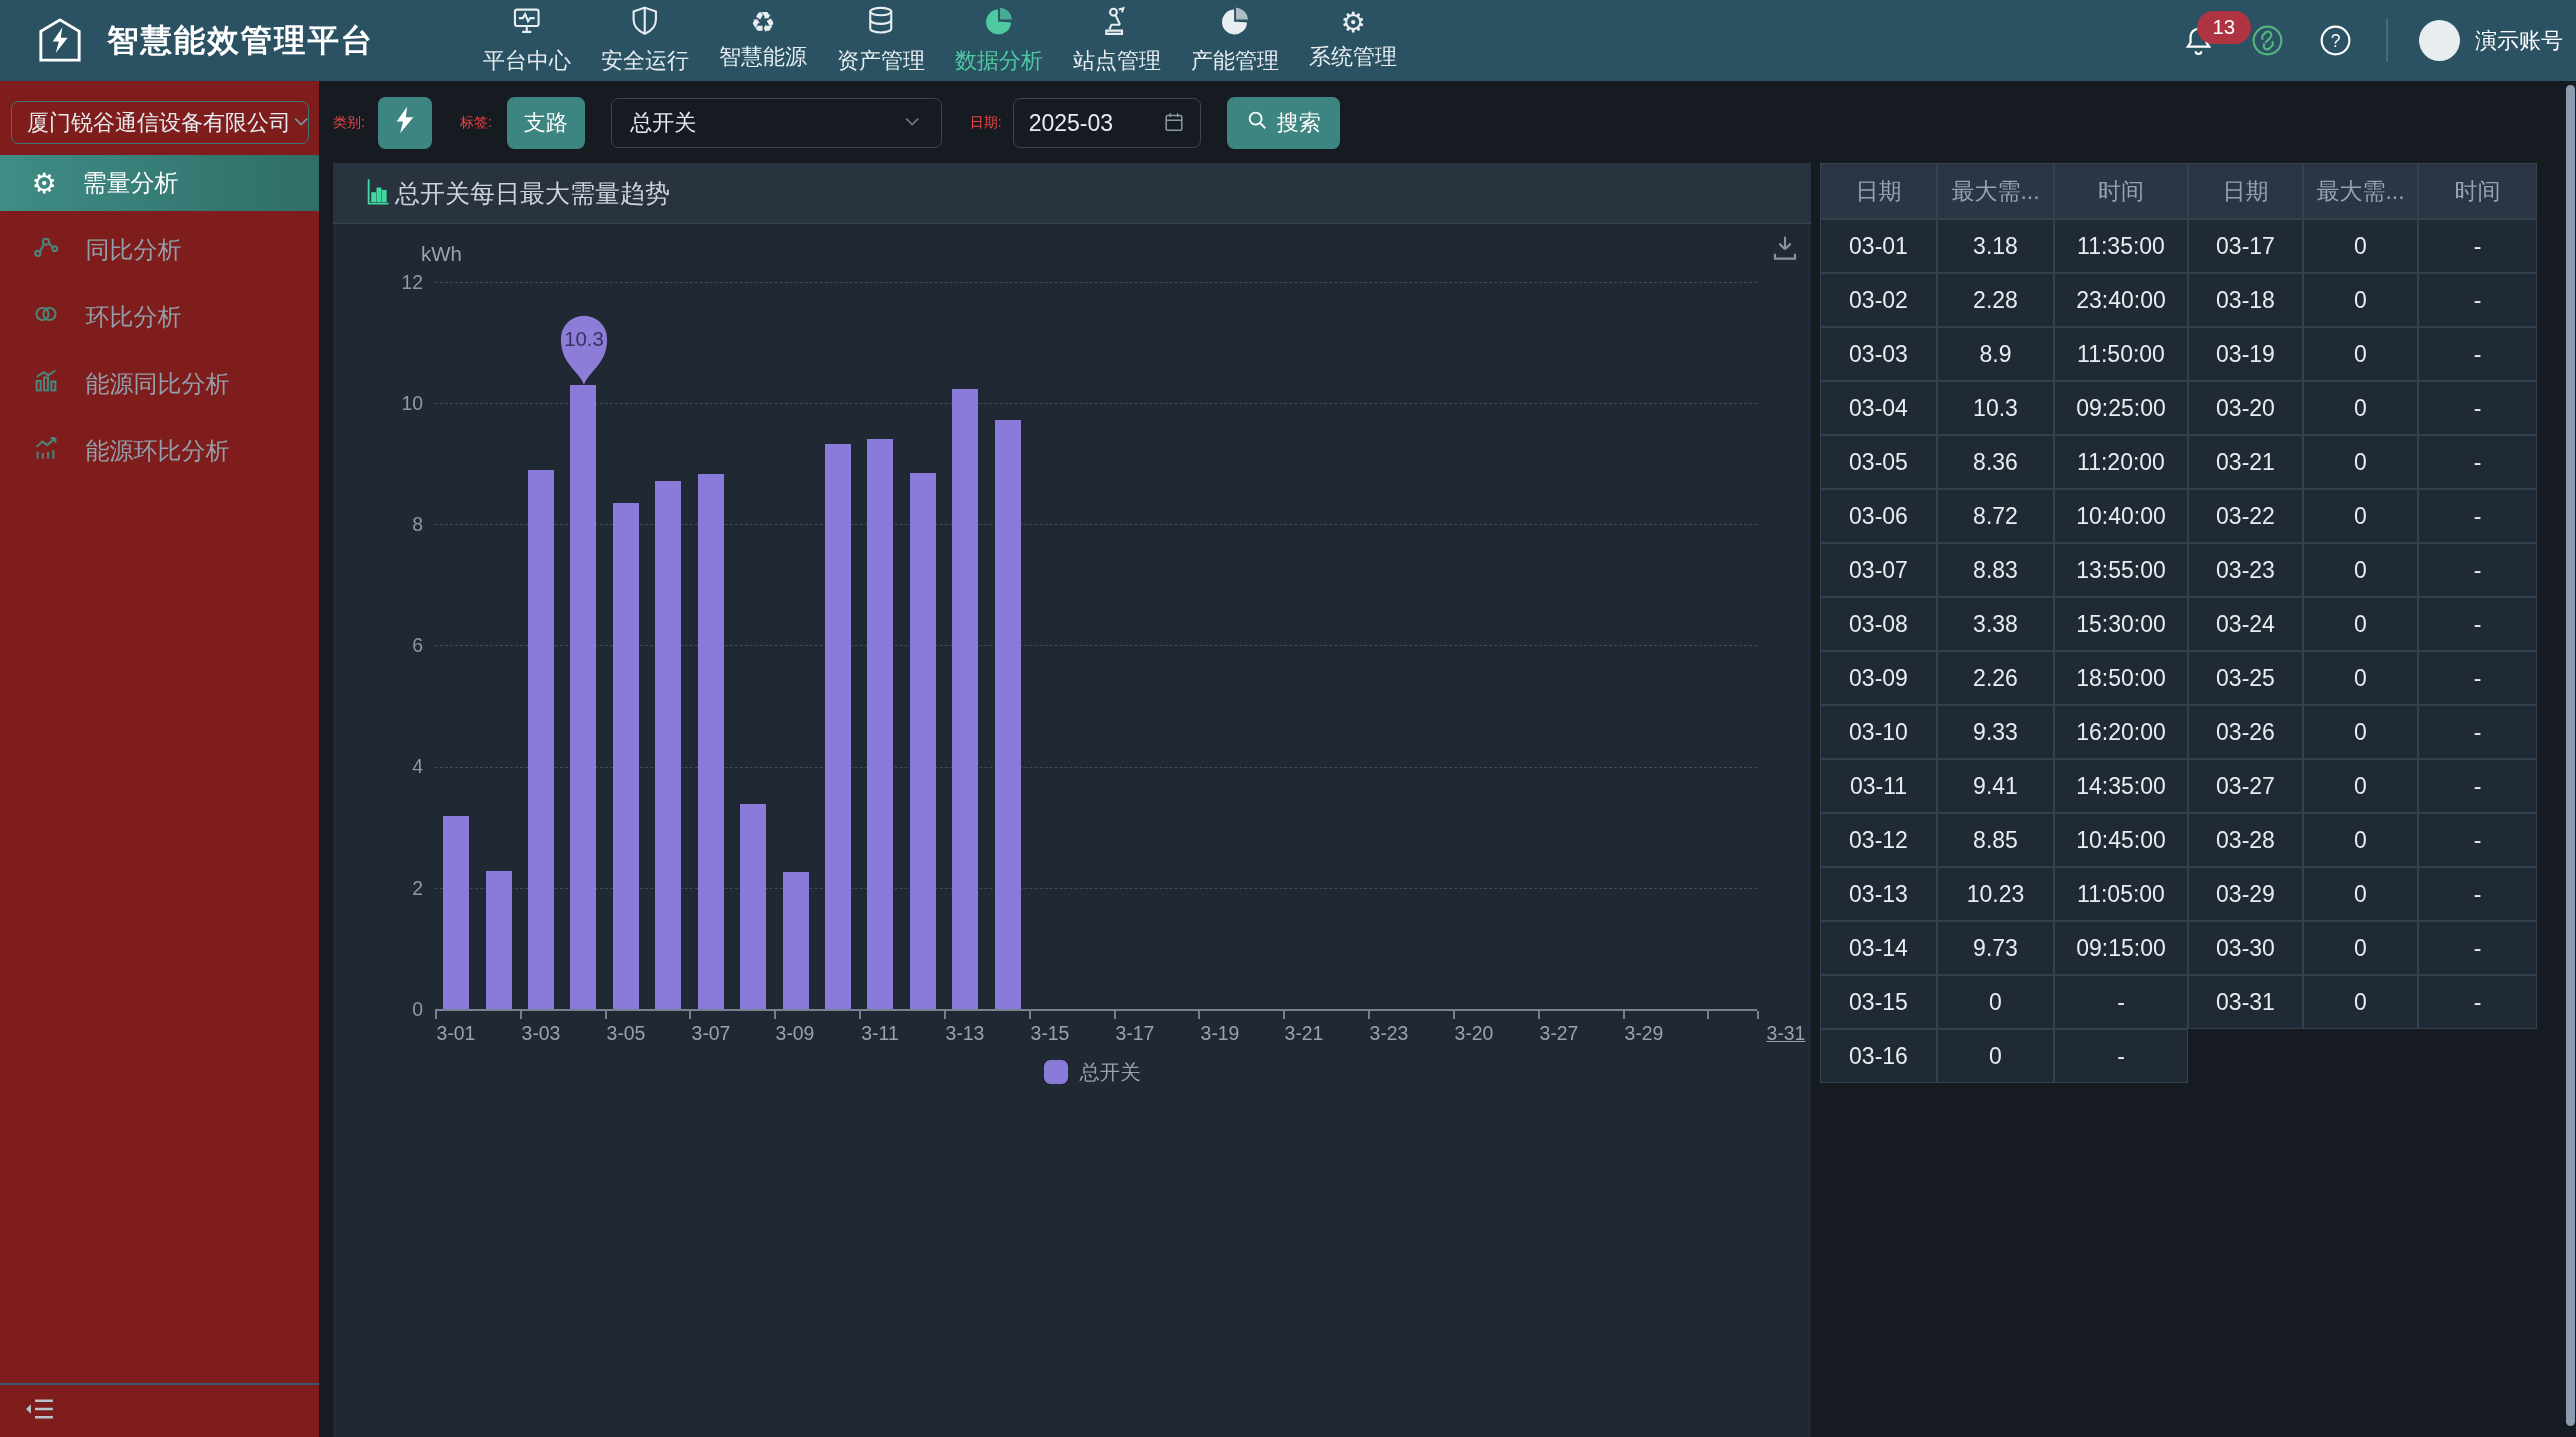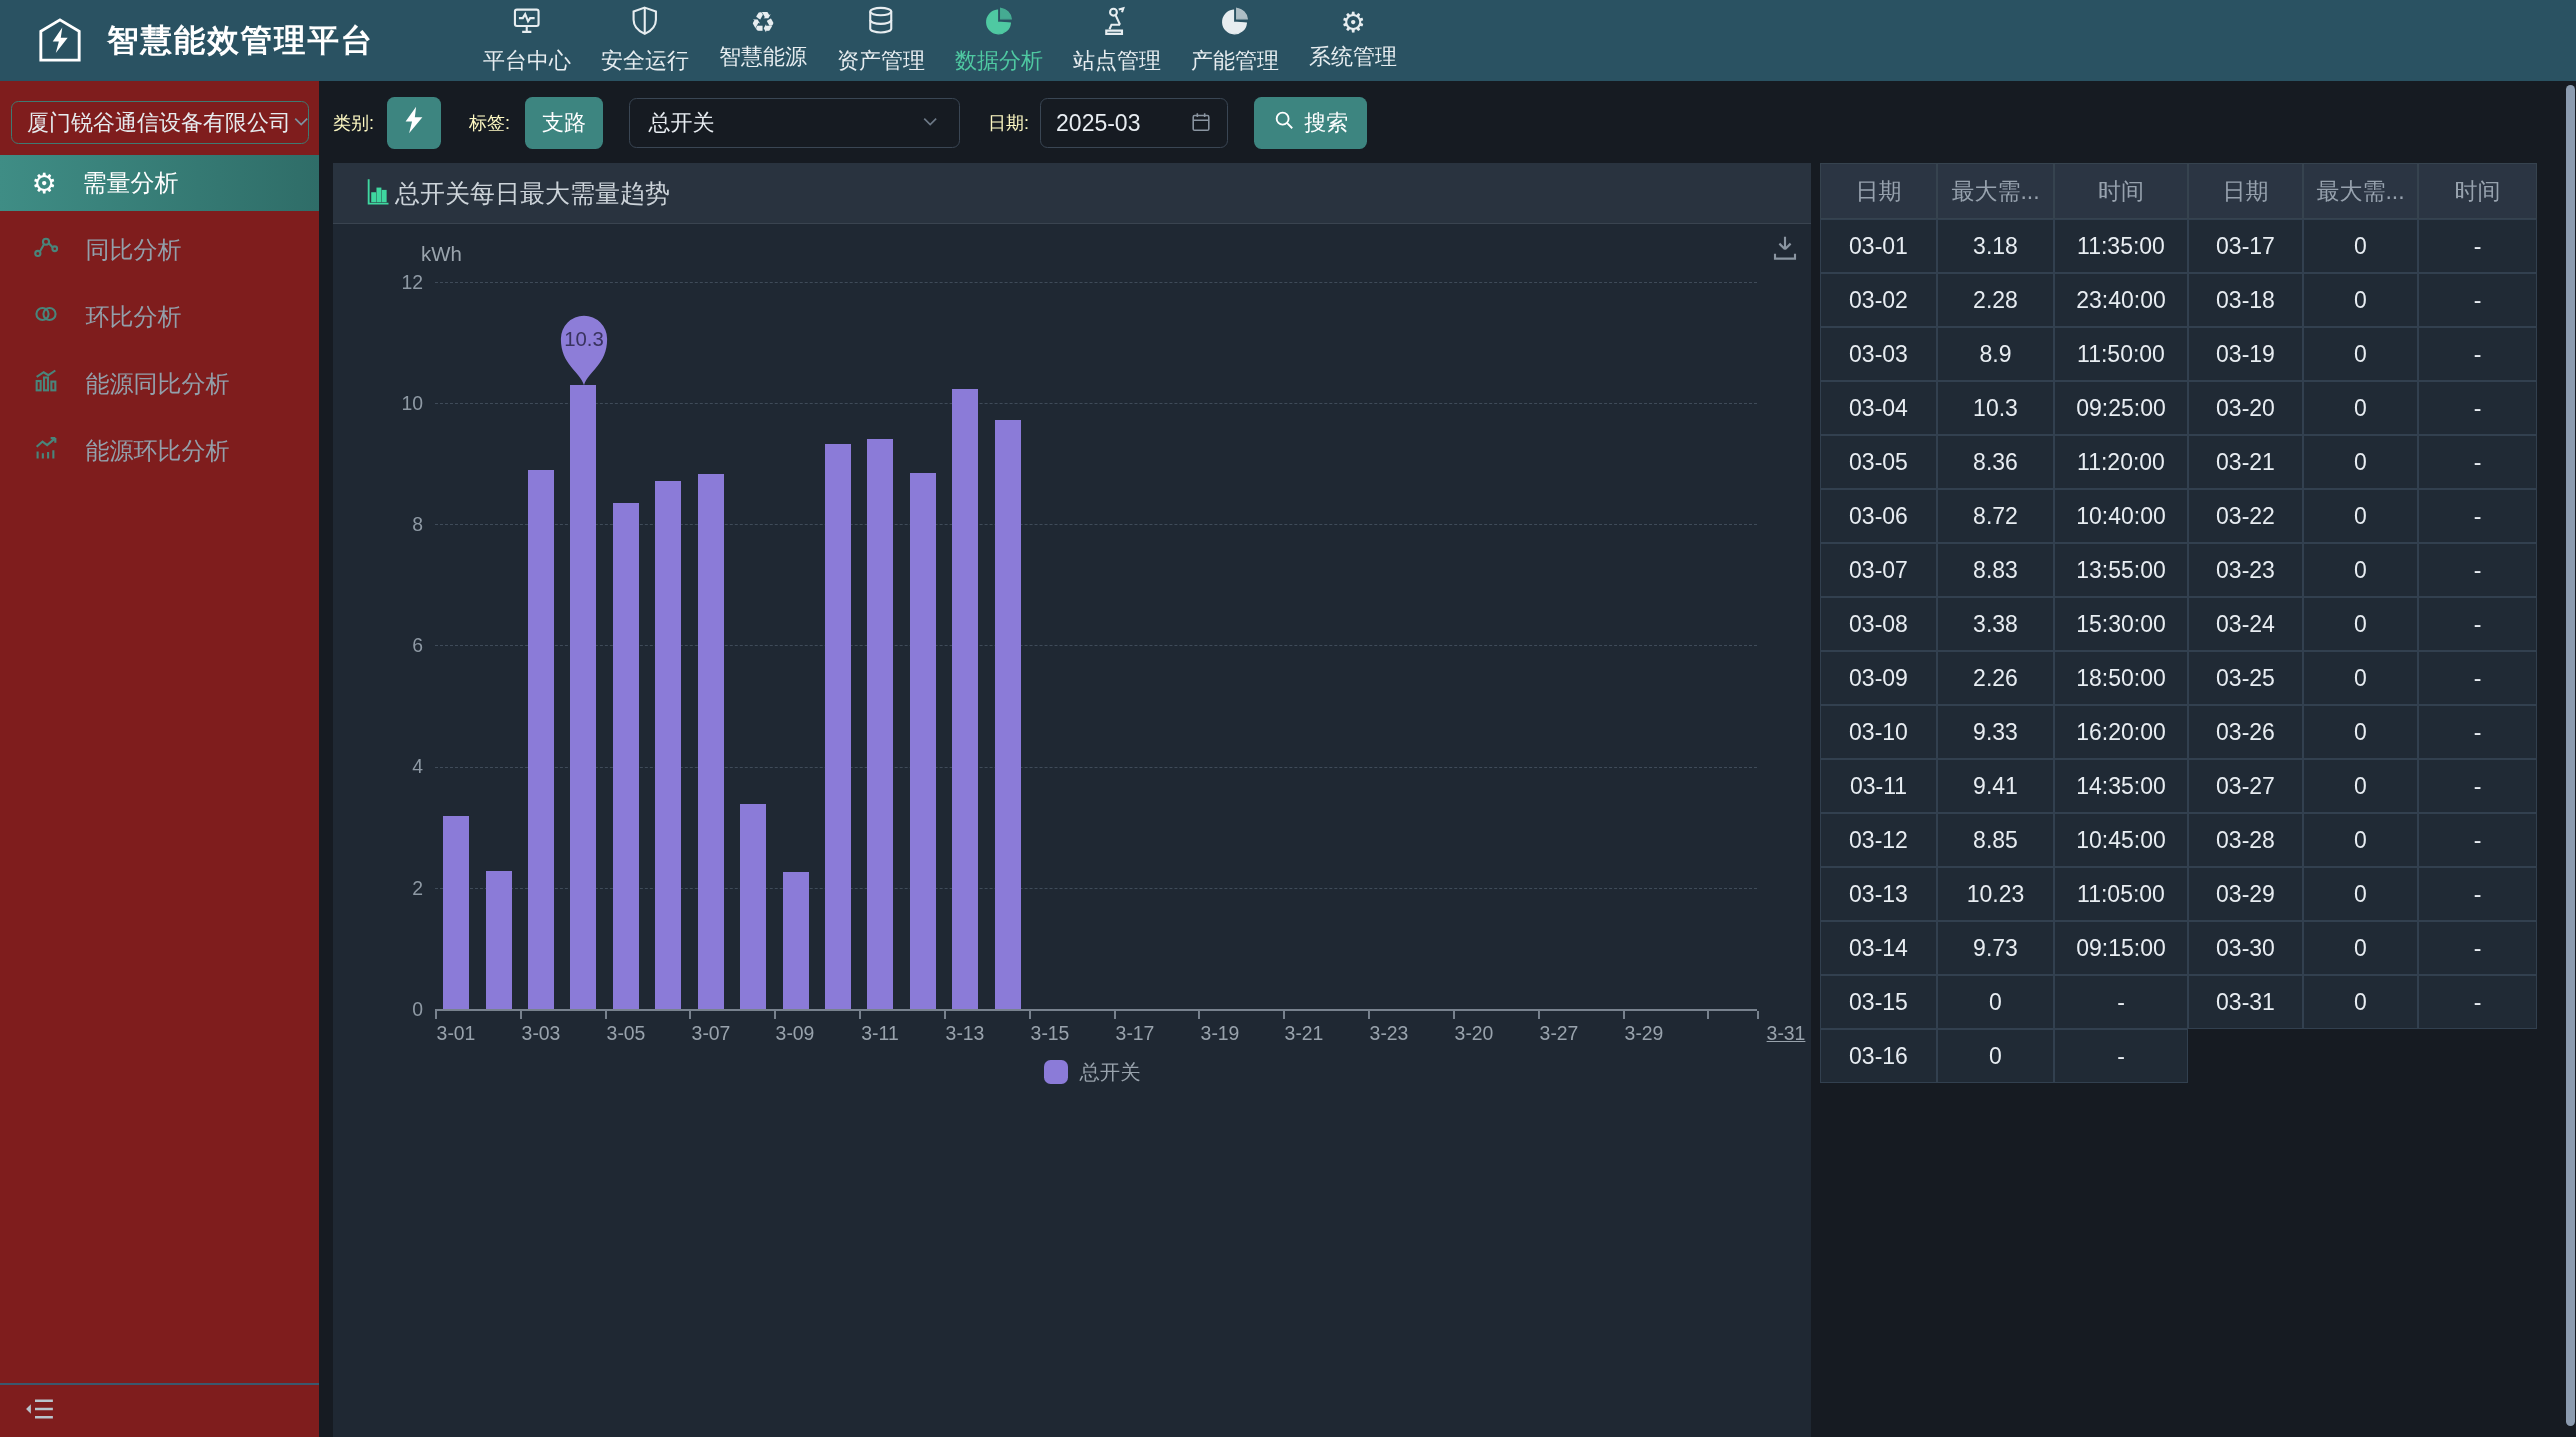--- a/index.html
+++ b/index.html
@@ -30,21 +30,21 @@
   .menu { position:absolute; left:0; top:74px; width:319px; }
   .menu-item { height:56px; margin-bottom:11px; display:flex; align-items:center; gap:26px; padding-left:31.5px; cursor:pointer; color:#93a0ab; font-size:24px; }
   .menu-item svg { stroke:#49857b; }
   .menu-item .glyph { font-size:28px; color:#49857b; }
   .menu-item.active { background:linear-gradient(90deg,#3f8d85 0%,#2f6d68 100%); color:#ffffff; }
   .menu-item.active .glyph, .menu-item.active svg { color:#ffffff; stroke:#ffffff; }
   .sidebar-footer-line { position:absolute; bottom:52px; left:0; width:319px; height:1.9px; background:#3b586e; }
   .collapse-btn { position:absolute; bottom:11px; left:24px; cursor:pointer; }
   
   .filterbar { position:absolute; left:333px; top:97px; height:52px; display:flex; align-items:center; }
-  .flabel { color:#fef9c3; font-size:18px; }
+  .flabel { color:#ef4444; font-size:14px; }
   .teal-btn { background:#3d8580; border:none; border-radius:7.4px; color:#ffffff; font-size:22px; display:flex; align-items:center; justify-content:center; cursor:pointer; }
   .bolt-btn { width:54px; height:52px; margin-left:13px; }
   .tag-btn { width:78px; height:52px; margin-left:15px; }
   .select-box { width:331px; height:50px; border:1.9px solid #3a4654; border-radius:7.4px; margin-left:26px; display:flex; align-items:center; justify-content:space-between; padding:0 18.5px; cursor:pointer; background:#161b22; }
   .select-box .stext { color:#e8edf2; font-size:22px; }
   .date-label { margin-left:28px; }
   .date-box { width:188px; height:50px; border:1.9px solid #3a4654; border-radius:7.4px; margin-left:11px; display:flex; align-items:center; justify-content:space-between; padding:0 15px; cursor:text; background:#161b22; }
   .date-box .dtext { color:#e8edf2; font-size:23px; }
   .search-btn { width:113px; height:52px; margin-left:26px; gap:9.3px; }
   
@@ -147,20 +147,46 @@
         </svg>
       </span>
       <span class="nlabel">产能管理</span>
     </div>
     <div class="nav-item">
       <span class="glyph">⚙</span>
       <span class="nlabel">系统管理</span>
     </div>
   </div>
 
+  <div class="topbar-right">
+    <div class="icon-btn">
+      <svg width="33" height="33" viewBox="0 0 24 24" fill="none" stroke="#ffffff" stroke-width="1.6">
+        <path d="M12 3.5 c-3.2 0-5.8 2.6-5.8 5.8 v4.2 l-2 3 h15.6 l-2-3 V9.3 c0-3.2-2.6-5.8-5.8-5.8 Z"></path>
+        <path d="M10 19.8 a2 2 0 0 0 4 0"></path>
+      </svg>
+      <span class="badge">13</span>
+    </div>
+    <div class="icon-btn">
+      <svg width="35" height="35" viewBox="0 0 24 24" fill="none" stroke="#53b57e" stroke-width="1.5">
+        <circle cx="12" cy="12" r="9.5"></circle>
+        <path d="M10.5 13.5 l3.5-3.5 M9 11.5 a2.3 2.3 0 0 1 0-3.3 l1.6-1.6 a2.3 2.3 0 0 1 3.3 3.3 M15 12.5 a2.3 2.3 0 0 1 0 3.3 l-1.6 1.6 a2.3 2.3 0 0 1-3.3-3.3"></path>
+      </svg>
+    </div>
+    <div class="icon-btn">
+      <svg width="35" height="35" viewBox="0 0 24 24" fill="none" stroke="#ffffff" stroke-width="1.5">
+        <circle cx="12" cy="12" r="9.5"></circle>
+        <text x="12" y="16.5" text-anchor="middle" font-size="12" fill="#ffffff" stroke="none">?</text>
+      </svg>
+    </div>
+    <div class="v-divider"></div>
+    <div class="account">
+      <div class="avatar"></div>
+      <span class="account-name">演示账号</span>
+    </div>
+  </div>
 </div>
 
 <div class="sidebar">
   <div class="company-select">
     <span class="ctext">厦门锐谷通信设备有限公司</span>
     <span>
       <svg width="20.4" height="20.4" viewBox="0 0 24 24" fill="none" stroke="#7d93a0" stroke-width="2">
           <path d="M5 9 l7 7 7-7"></path>
         </svg>
     </span>

